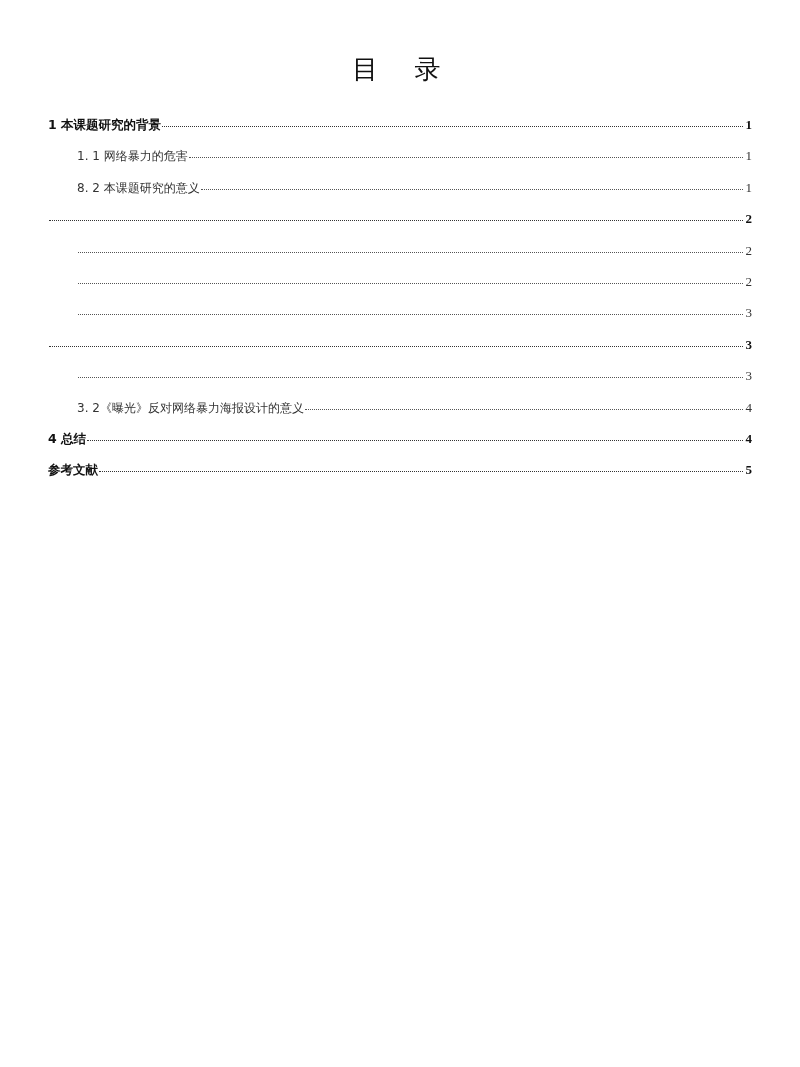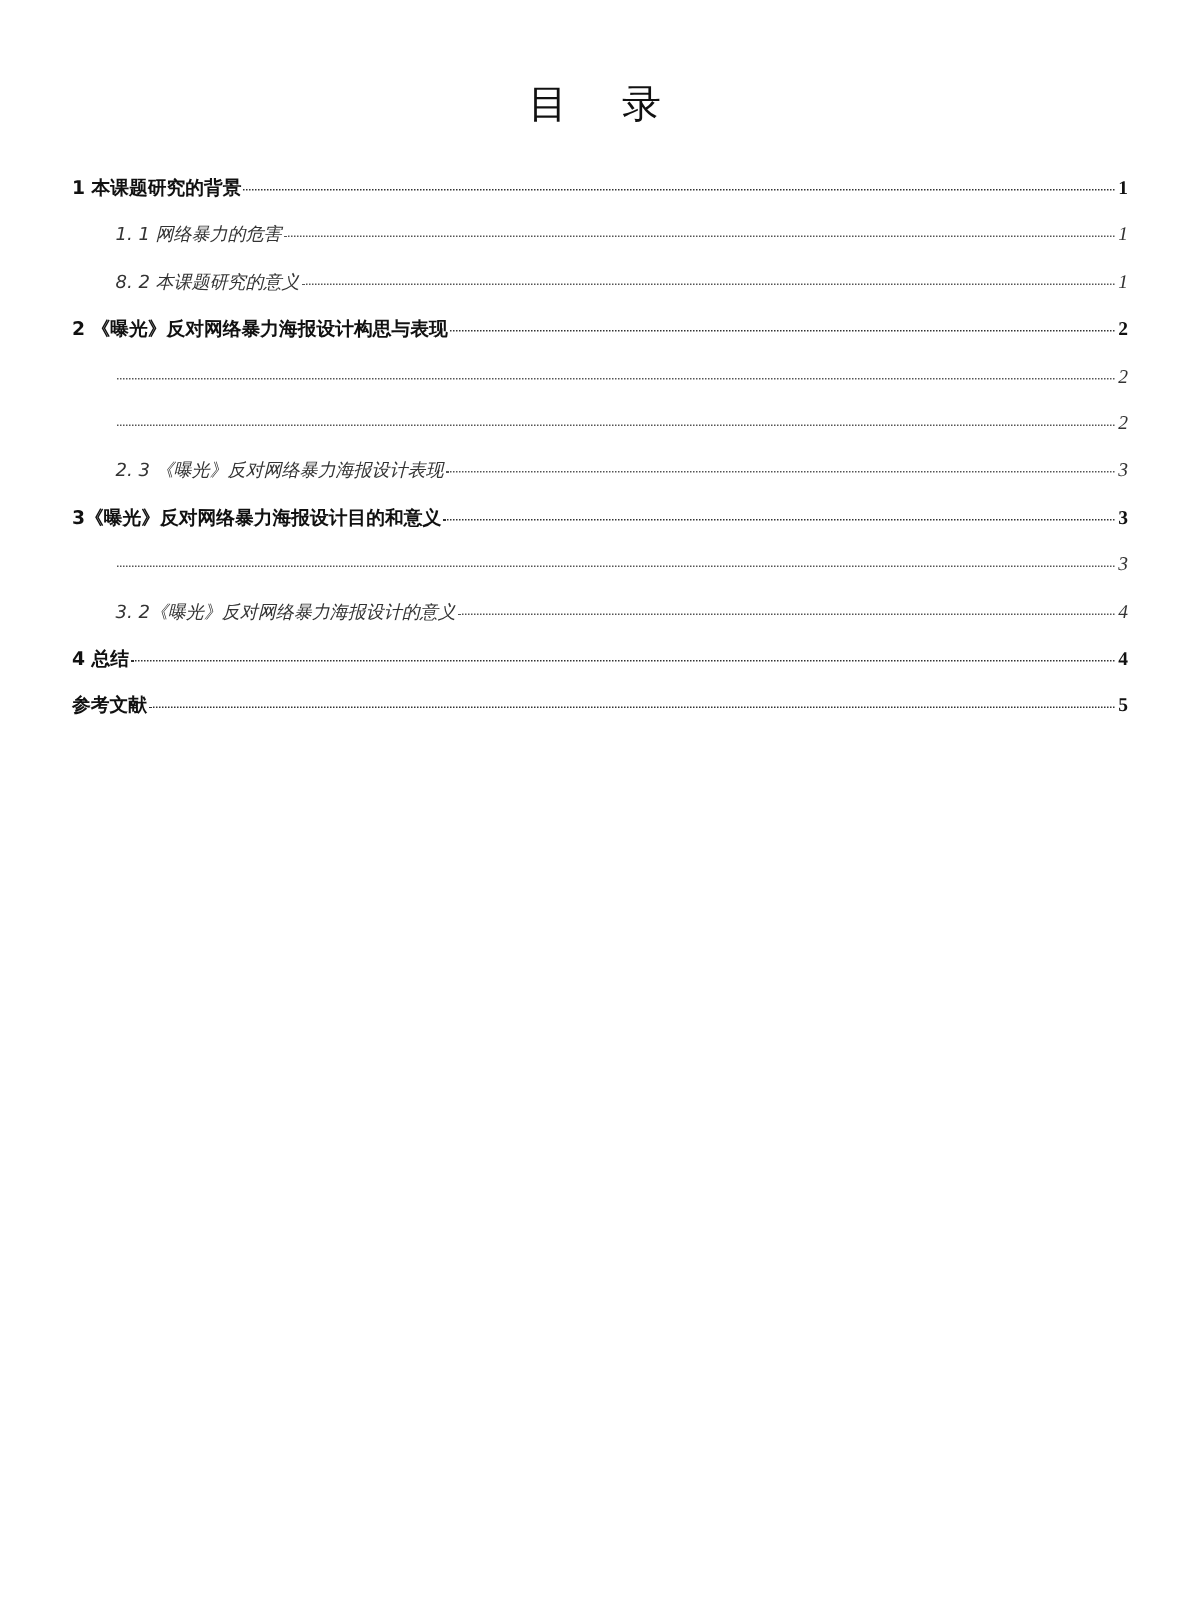--- a/index.html
+++ b/index.html
@@ -8,21 +8,21 @@
       position: absolute; top: 52px; left: 0; width: 793px; text-align: center;
       font-family: "DejaVu Sans", sans-serif; font-size: 26px; letter-spacing: 14px;
       text-indent: 14px; color: #111;
     }
     .toc { position: absolute; top: 117px; left: 48px; width: 704px; }
     .entry {
       display: flex; align-items: baseline; height: 31.4px;
       font-family: "DejaVu Sans", sans-serif; font-size: 12.5px; color: #222;
     }
     .entry.lvl1 { font-weight: bold; color: #111; }
-    .entry.lvl2 { padding-left: 29px; font-size: 12px; color: #333; font-style: italic; }
+    .entry.lvl2 { padding-left: 29px; font-size: 12px; color: #333; }
     .entry .label { white-space: nowrap; }
     .entry .leader {
       flex: 1; margin: 0 1px; border-bottom: 1.5px dotted #333; transform: translateY(-2px);
     }
     .entry.lvl2 .leader { border-bottom: 1px dotted #555; }
     .entry .page {
       font-family: "Liberation Serif", serif; font-size: 13px; min-width: 8px; text-align: right;
     }
     .entry.lvl2 .page { font-weight: normal; color: #333; }
   </style>
@@ -42,39 +42,36 @@
       <span class="label">1. 1 网络暴力的危害</span>
       <span class="leader"></span>
       <span class="page">1</span>
     </div>
     <div class="entry lvl2">
       <span class="label">8. 2 本课题研究的意义</span>
       <span class="leader"></span>
       <span class="page">1</span>
     </div>
     <div class="entry lvl1">
-      <span class="label">2 《曝光》反对网络暴力海报设计构思与表现</span>
       <span class="leader"></span>
       <span class="page">2</span>
     </div>
     <div class="entry lvl2">
       <span class="leader"></span>
       <span class="page">2</span>
     </div>
     <div class="entry lvl2">
       <span class="leader"></span>
       <span class="page">2</span>
     </div>
     <div class="entry lvl2">
-      <span class="label">2. 3  《曝光》反对网络暴力海报设计表现</span>
       <span class="leader"></span>
       <span class="page">3</span>
     </div>
     <div class="entry lvl1">
-      <span class="label">3《曝光》反对网络暴力海报设计目的和意义</span>
       <span class="leader"></span>
       <span class="page">3</span>
     </div>
     <div class="entry lvl2">
       <span class="leader"></span>
       <span class="page">3</span>
     </div>
     <div class="entry lvl2">
       <span class="label">3. 2《曝光》反对网络暴力海报设计的意义</span>
       <span class="leader"></span>

